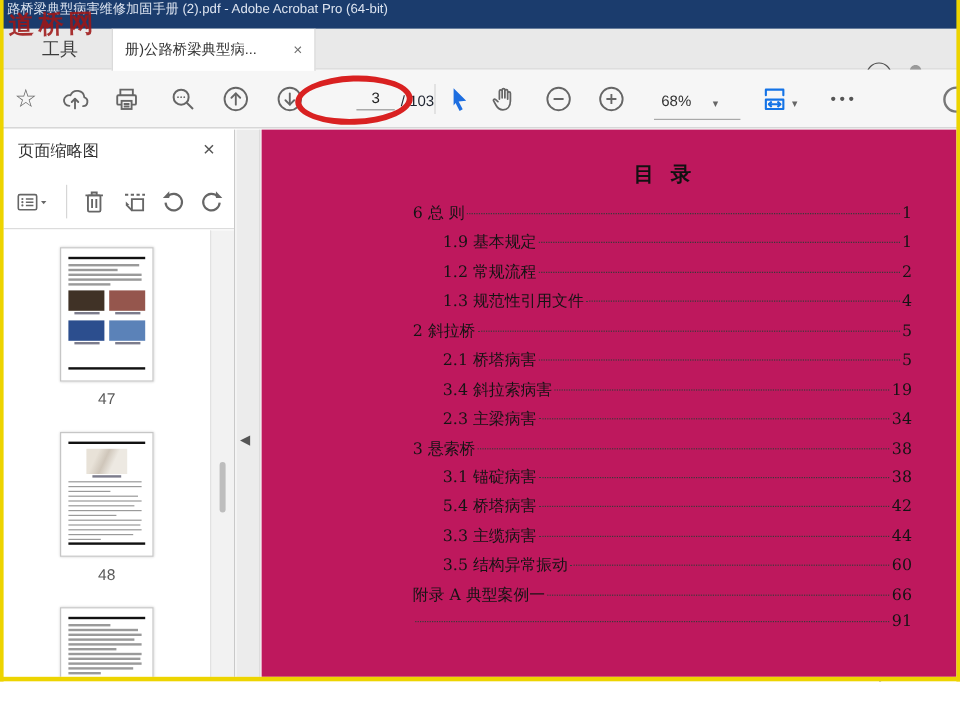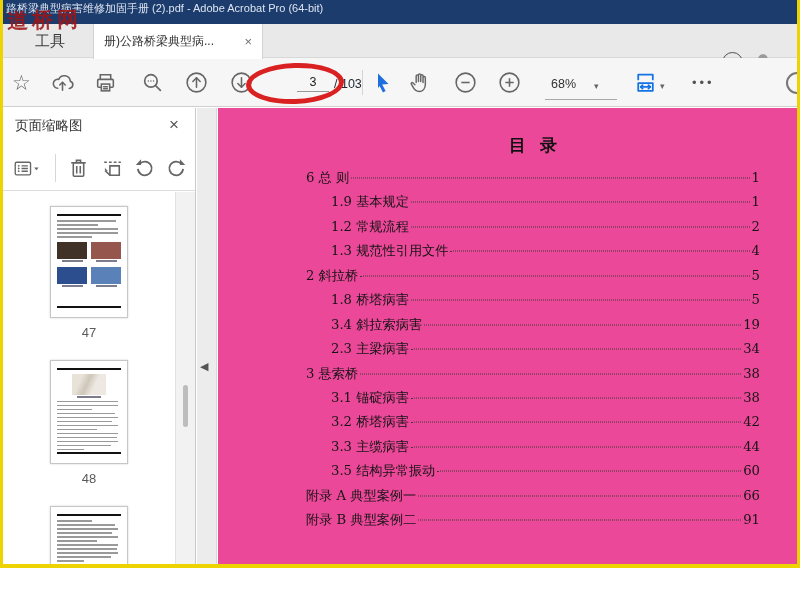--- a/index.html
+++ b/index.html
@@ -61,21 +61,21 @@
   .t-photo { height:17px; }
   .t-cap { height:2px; background:#7C7C8C; margin:1px auto 2px; width:70%; }
   .t-single { width:34px; height:21px; margin:2px auto 1px; }
   .thumb-label { margin-top:7px; font-size:13px; color:#5A5A5A; }
   .scrolltrack { position:absolute; right:0; top:84px; bottom:0; width:20px; background:#F2F2F2; border-left:1px solid #E2E2E2; }
   .scrollthumb { position:absolute; left:7px; top:193px; width:5px; height:42px; background:#BDBDBD; border-radius:3px; }
 
   .gutter { position:absolute; left:194px; top:0; width:20px; height:100%; background:#ECECEC; border-right:1px solid #D8D8D8; }
   .collapse { position:absolute; left:3px; top:252px; font-size:11px; color:#555; }
 
-  .docpage { position:absolute; left:215px; top:0; right:0; bottom:0; background:#ec4899; font-family:"DejaVu Serif","Liberation Serif",serif; }
+  .docpage { position:absolute; left:215px; top:0; right:0; bottom:0; background:#be185d; font-family:"DejaVu Serif","Liberation Serif",serif;padding-left:38px; }
   .toc-wrap { padding:26px 37px 0 88px; }
   .toc-title { text-align:center; font-size:17px; font-weight:bold; color:#111; word-spacing:8px; margin-bottom:12px; }
   .toc-list { margin-top:6px; }
   .toc-row { display:flex; align-items:baseline; height:24.45px; font-size:13.2px; color:#141414; }
   .toc-row.lv2 { padding-left:25px; }
   .toc-dots { flex:1; border-bottom:1.6px dotted #3A3A3A; margin:0 2px; transform:translateY(-3.5px); }
   .toc-page { color:#141414; }
 
   .cndao { position:absolute; left:650px; top:564px; font-family:"DejaVu Sans Mono","Liberation Mono",monospace; font-size:19px; color:#909090; letter-spacing:1px; z-index:40; }
 </style>
@@ -346,21 +346,21 @@
               <span>1.3 规范性引用文件</span>
               <span class="toc-dots"></span>
               <span class="toc-page">4</span>
             </div>
             <div class="toc-row lv1">
               <span>2 斜拉桥</span>
               <span class="toc-dots"></span>
               <span class="toc-page">5</span>
             </div>
             <div class="toc-row lv2">
-              <span>1.8 桥塔病害</span>
+              <span>2.1 桥塔病害</span>
               <span class="toc-dots"></span>
               <span class="toc-page">5</span>
             </div>
             <div class="toc-row lv2">
               <span>3.4 斜拉索病害</span>
               <span class="toc-dots"></span>
               <span class="toc-page">19</span>
             </div>
             <div class="toc-row lv2">
               <span>2.3 主梁病害</span>
@@ -371,41 +371,40 @@
               <span>3 悬索桥</span>
               <span class="toc-dots"></span>
               <span class="toc-page">38</span>
             </div>
             <div class="toc-row lv2">
               <span>3.1 锚碇病害</span>
               <span class="toc-dots"></span>
               <span class="toc-page">38</span>
             </div>
             <div class="toc-row lv2">
-              <span>3.2 桥塔病害</span>
+              <span>5.4 桥塔病害</span>
               <span class="toc-dots"></span>
               <span class="toc-page">42</span>
             </div>
             <div class="toc-row lv2">
               <span>3.3 主缆病害</span>
               <span class="toc-dots"></span>
               <span class="toc-page">44</span>
             </div>
             <div class="toc-row lv2">
               <span>3.5 结构异常振动</span>
               <span class="toc-dots"></span>
               <span class="toc-page">60</span>
             </div>
             <div class="toc-row lv1">
               <span>附录 A 典型案例一</span>
               <span class="toc-dots"></span>
               <span class="toc-page">66</span>
             </div>
             <div class="toc-row lv1">
-              <span>附录 B 典型案例二</span>
               <span class="toc-dots"></span>
               <span class="toc-page">91</span>
             </div>
           </div>
       </div>
     </div>
 
   </div>
 
   <div class="cndao">www.cndao.com</div>

